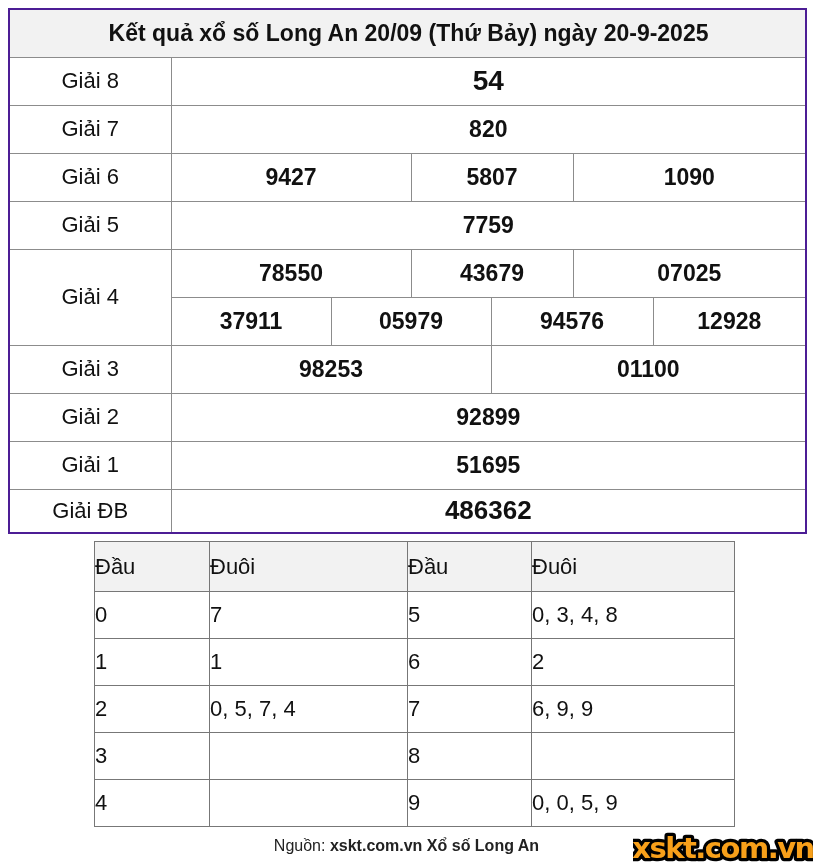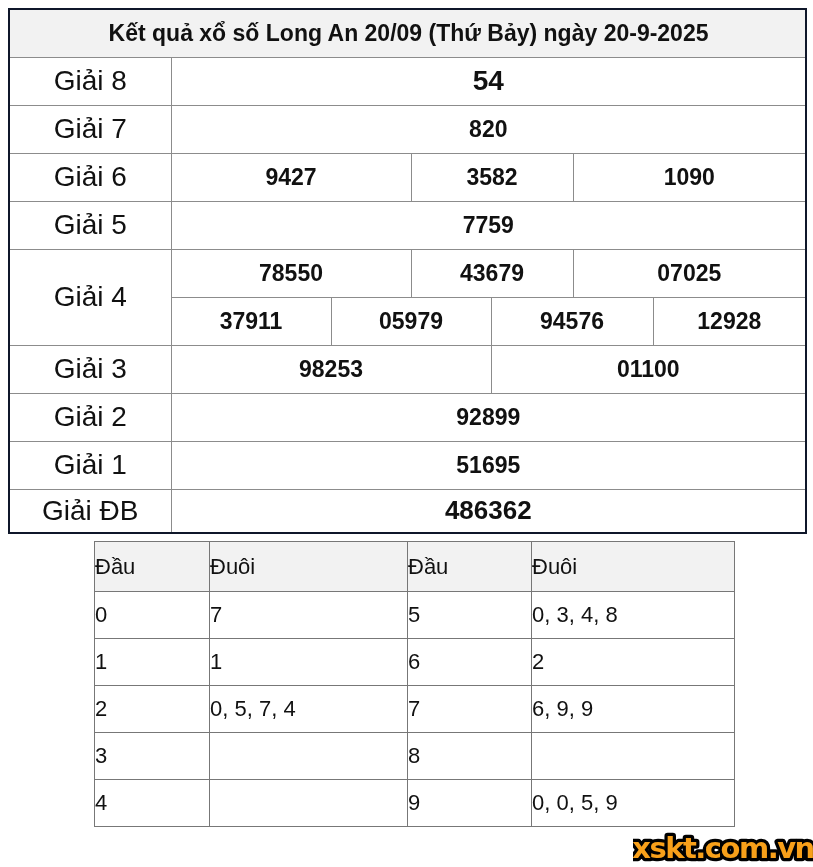--- a/index.html
+++ b/index.html
@@ -15,39 +15,39 @@
     background: #ffffff;
     overflow: hidden;
   }
 
   
   table.results {
     border-collapse: collapse;
     table-layout: fixed;
     width: 797px;
     margin: 8px 0 7px 8px;
-    border: 2px solid #0f172a;
+    border: 2px solid #4c1d95;
   }
   table.results td {
     border: 1px solid #8c8c8c;
     text-align: center;
     vertical-align: middle;
     color: #111;
   }
   td.title-cell {
     background: #f2f2f2;
     font-weight: bold;
     font-size: 23px;
     text-align: left;
     padding: 8px 4px 8px 6px;
     height: 48px;
     letter-spacing: 0px;
   }
   td.lbl {
-    font-size: 28px;
+    font-size: 22px;
     font-weight: normal;
   }
   td.num {
     font-size: 23px;
     font-weight: bold;
   }
   tr.row-h { height: 48px; }
   tr.row-db { height: 44px; }
   td.red-big {
     color: #c8161c;
@@ -134,21 +134,21 @@
         <td class="lbl">Giải 8</td>
         <td class="num red-big" colspan="12">54</td>
       </tr>
       <tr class="row-h">
         <td class="lbl">Giải 7</td>
         <td class="num" colspan="12">820</td>
       </tr>
       <tr class="row-h">
         <td class="lbl">Giải 6</td>
         <td class="num" colspan="4">9427</td>
-        <td class="num" colspan="4">3582</td>
+        <td class="num" colspan="4">5807</td>
         <td class="num" colspan="4">1090</td>
       </tr>
       <tr class="row-h">
         <td class="lbl">Giải 5</td>
         <td class="num" colspan="12">7759</td>
       </tr>
       <tr class="row-h">
         <td class="lbl" rowspan="2">Giải 4</td>
         <td class="num" colspan="4">78550</td>
         <td class="num" colspan="4">43679</td>
@@ -223,18 +223,22 @@
       <tr>
         <td>4</td>
         <td></td>
         <td>9</td>
         <td>0, 0, 5, 9</td>
       </tr>
     </tbody>
   </table>
 
   <div class="footer">
+    <div class="source-line">
+      <span>Nguồn:</span>
+      <span class="bold">xskt.com.vn Xổ số Long An</span>
+    </div>
     <svg class="site-logo" viewBox="0 0 180 40" xmlns="http://www.w3.org/2000/svg">
       <text x="90" y="31" text-anchor="middle" font-family="DejaVu Sans, sans-serif" font-size="29" font-weight="bold" letter-spacing="-1.5" fill="#f8a01a" stroke="#000000" stroke-width="6.5" stroke-linejoin="round" paint-order="stroke">xskt.com.vn</text>
     </svg>
   </div>
 
 </div>
 
 </body></html>

